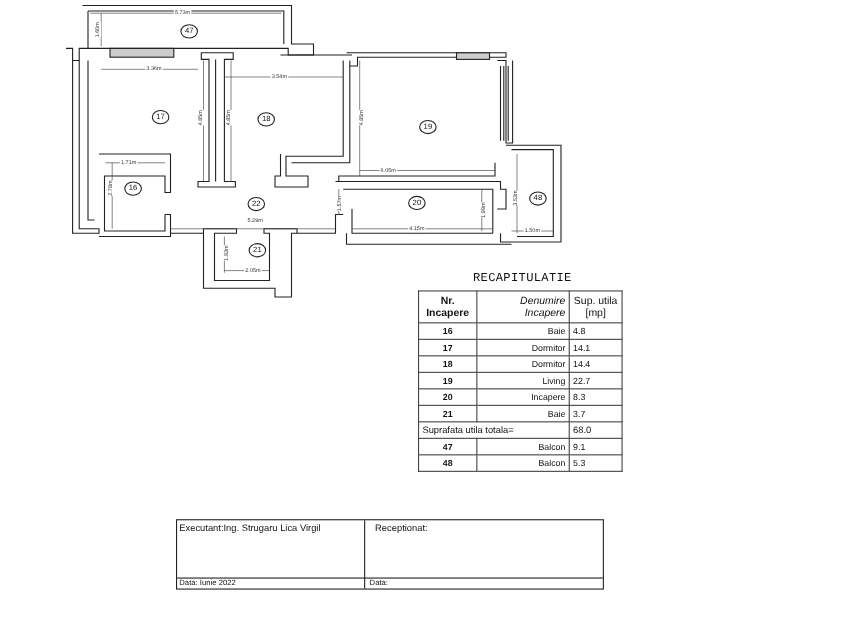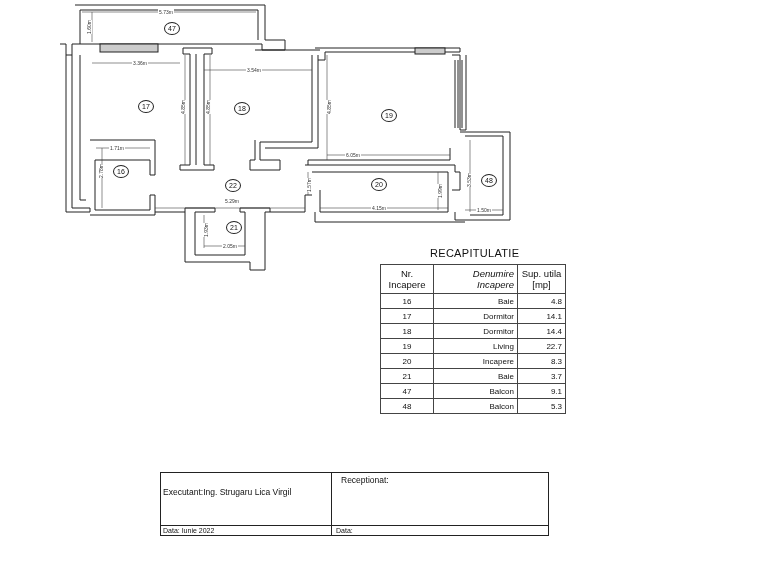--- a/index.html
+++ b/index.html
@@ -2,33 +2,33 @@
 <html><head>
 <meta charset="utf-8">
 <style>
   html,body{margin:0;padding:0;background:#fff;}
   body{width:770px;height:578px;position:relative;overflow:hidden;font-family:"Liberation Sans",sans-serif;color:#111;}
   .plan{position:absolute;left:0;top:0;width:770px;height:280px;}
   .plan svg{position:absolute;left:0;top:0;}
   .dim{position:absolute;font-size:5px;color:#333;background:#fff;padding:0 1px;line-height:6px;}
   .dimv{position:absolute;font-size:5px;color:#333;background:#fff;line-height:6px;transform:rotate(-90deg);transform-origin:center;}
   .room-tag{position:absolute;width:14px;height:11px;border:1px solid #222;border-radius:50%;font-size:7px;line-height:11px;text-align:center;background:#fff;}
-  .recap-title{position:absolute;left:430px;top:247px;font-size:11px;letter-spacing:0.3px;}
+  .recap-title{position:absolute;left:430px;top:247px;font-size:11px;letter-spacing:0.3px;font-family:Liberation Mono, monospace;}
   table.recap{position:absolute;left:380px;top:264px;border-collapse:collapse;font-size:8px;}
   table.recap td{border:1px solid #444;padding:0 3px;height:14px;}
   table.recap .hdr td{height:28px;font-size:9.5px;line-height:11px;vertical-align:middle;}
-  table.recap .c1{width:46px;text-align:center;}
+  table.recap .c1{width:46px;text-align:center;font-weight:bold;}
   table.recap .c2{width:77px;text-align:right;}
-  table.recap .c3{width:41px;text-align:right;}
+  table.recap .c3{width:41px;text-align:left;}
   table.recap .hdr .c2{text-align:right;font-style:italic;}
   table.recap .hdr .c3{text-align:center;}
   table.recap .sum td{font-size:8.5px;}
   .sign{position:absolute;left:160px;top:472px;width:387px;height:62px;border:1.5px solid #222;font-size:8px;}
   .sign .left{position:absolute;left:0;top:0;width:170px;height:100%;border-right:1px solid #222;}
-  .sign .exec{position:absolute;left:2px;top:14px;font-size:8.5px;}
+  .sign .exec{position:absolute;left:2px;top:2px;font-size:8.5px;}
   .sign .rec{position:absolute;left:180px;top:2px;font-size:8.5px;}
   .sign .bottom{position:absolute;left:0;bottom:0;width:100%;height:9px;border-top:1px solid #222;}
   .sign .data1{position:absolute;left:2px;bottom:0;font-size:7px;line-height:9px;}
   .sign .data2{position:absolute;left:175px;bottom:0;font-size:7px;line-height:9px;}
 </style>
 </head>
 <body>
 
 <div class="plan">
   <svg width="770" height="280" viewBox="0 0 770 280">
@@ -157,20 +157,24 @@
   <tr>
     <td class="c1">20</td>
     <td class="c2">Incapere</td>
     <td class="c3">8.3</td>
   </tr>
   <tr>
     <td class="c1">21</td>
     <td class="c2">Baie</td>
     <td class="c3">3.7</td>
   </tr>
+  <tr class="sum">
+    <td colspan="2" style="text-align:left;">Suprafata utila totala=</td>
+    <td class="c3">68.0</td>
+  </tr>
   <tr>
     <td class="c1">47</td>
     <td class="c2">Balcon</td>
     <td class="c3">9.1</td>
   </tr>
   <tr>
     <td class="c1">48</td>
     <td class="c2">Balcon</td>
     <td class="c3">5.3</td>
   </tr>

